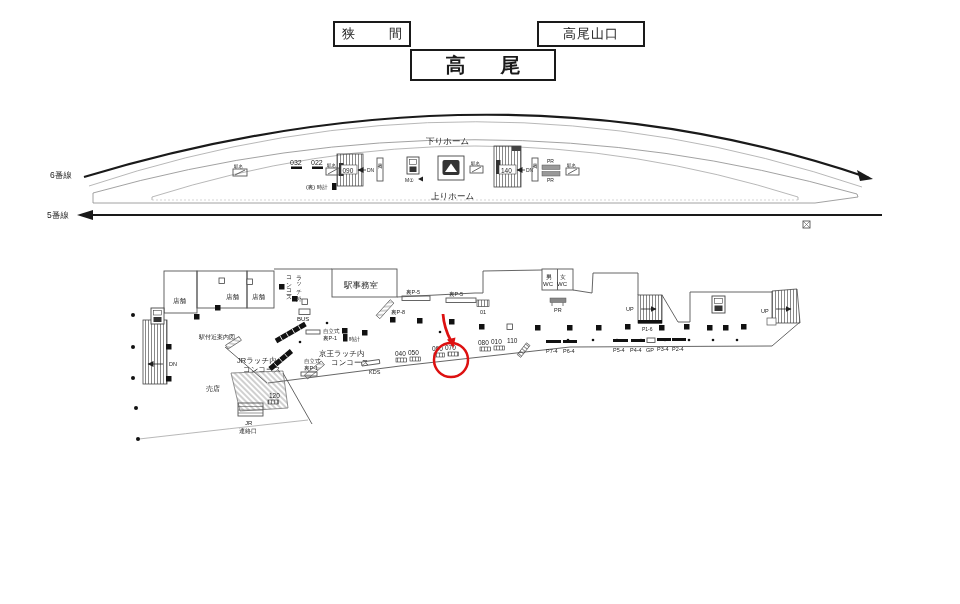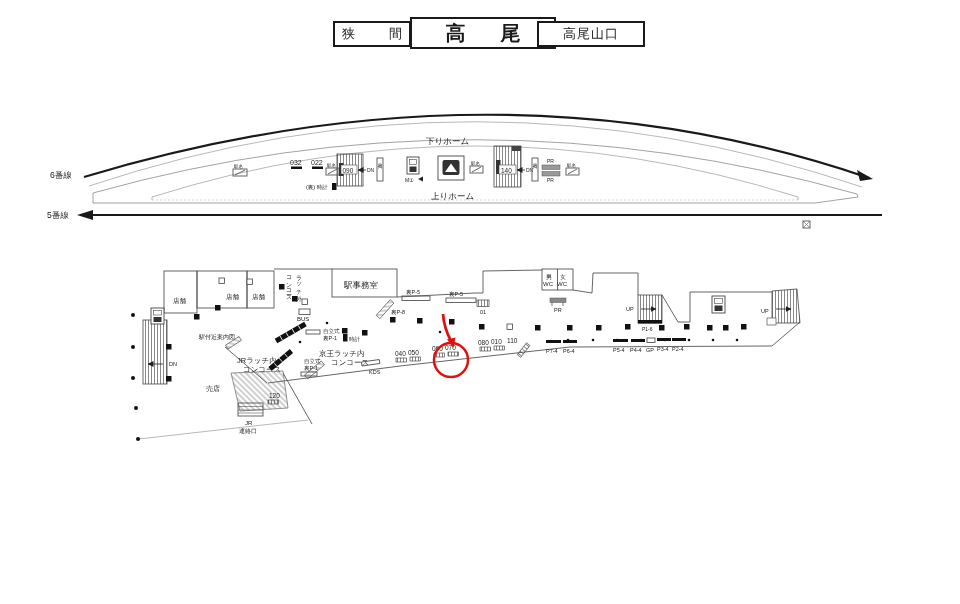--- a/index.html
+++ b/index.html
@@ -1,20 +1,20 @@
 <!DOCTYPE html>
 <html><head>
 <meta charset="utf-8">
 <style>
   html,body{margin:0;padding:0;background:#fff;}
   .stage{position:relative;width:960px;height:604px;background:#fff;overflow:hidden;
          font-family:"Liberation Sans",sans-serif;}
   .hdr-box{position:absolute;display:flex;align-items:center;justify-content:center;
            border:2px solid #1a1a1a;background:#fff;color:#1a1a1a;box-sizing:border-box;}
-  .hdr-main{border-width:2.5px;font-weight:bold;}
+  .hdr-main{border-width:2.5px;font-weight:bold;margin-top:32px;}
   svg{position:absolute;left:0;top:0;}
   svg text{font-family:"Liberation Sans",sans-serif;fill:#1c1c1c;}
   .vtext{writing-mode:vertical-rl;text-orientation:upright;}
   .thin{stroke:#555;stroke-width:0.9;fill:none;}
   .lt{stroke:#999;stroke-width:0.7;fill:none;}
 </style>
 </head>
 <body>
 
 <div class="stage">

